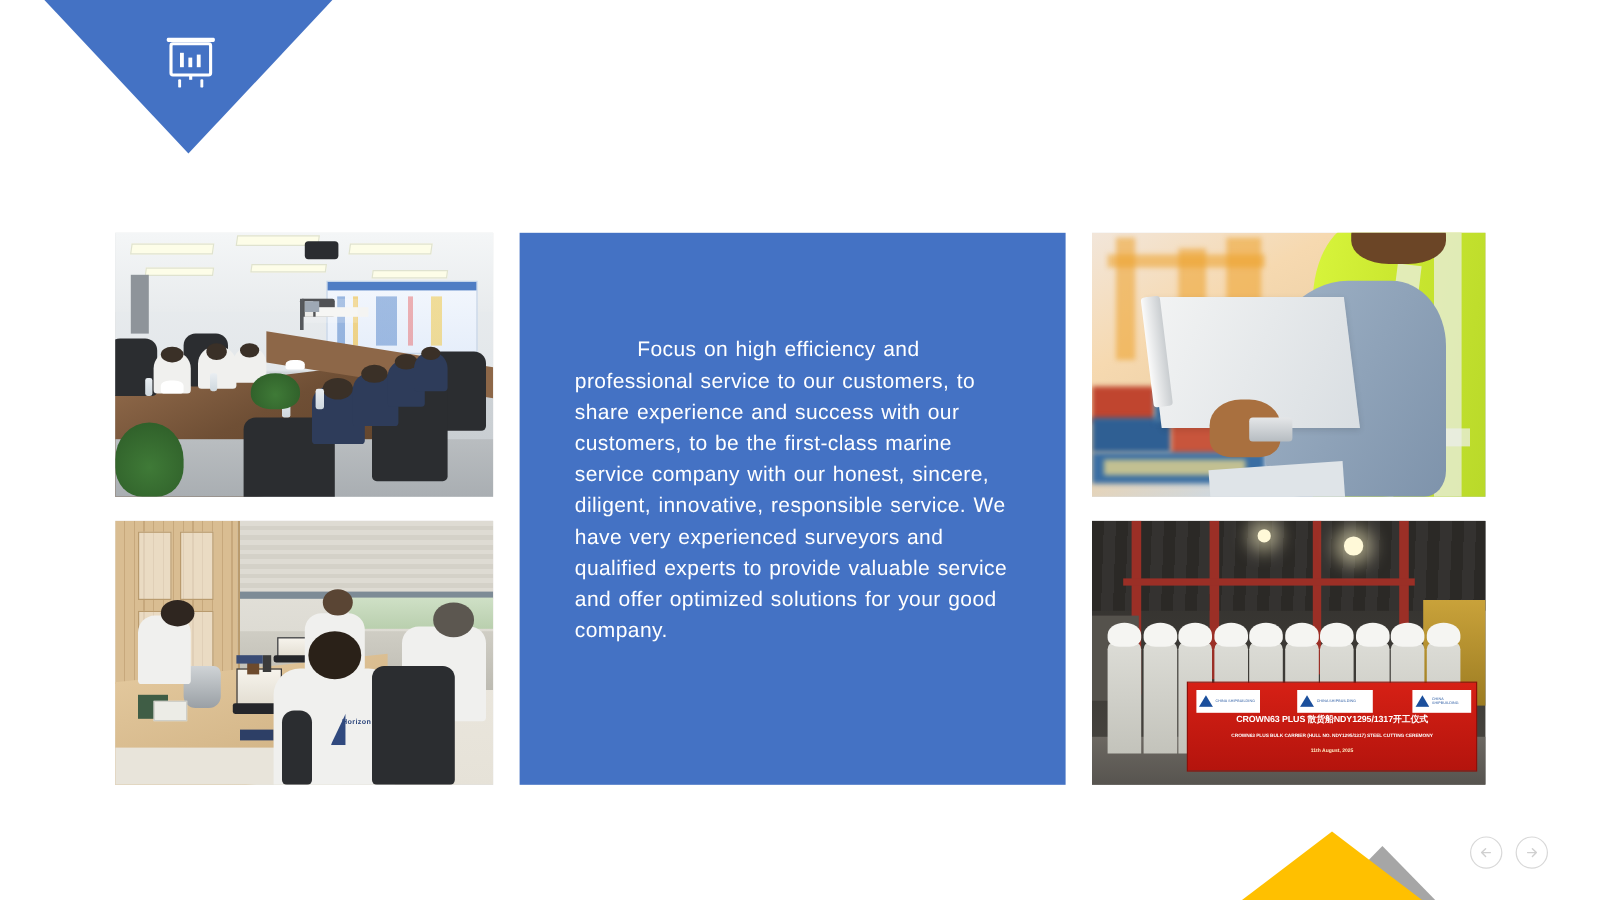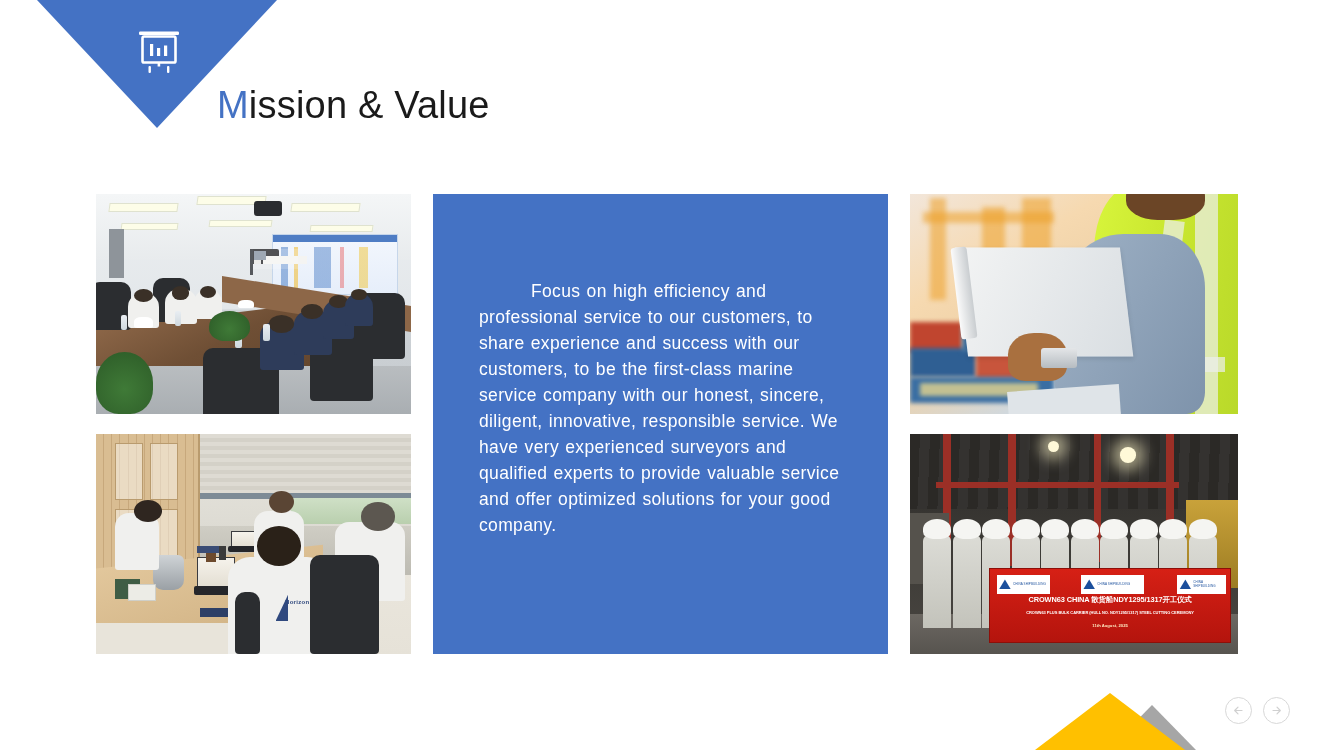--- a/index.html
+++ b/index.html
@@ -194,23 +194,20 @@
     <rect x="3" y="4.5" width="40" height="3.4" rx="1.2" fill="#ffffff"></rect>
     <rect x="6.5" y="9.5" width="33" height="26" rx="1.6" fill="none" stroke="#ffffff" stroke-width="2.6"></rect>
     <rect x="14" y="17" width="3.2" height="12" fill="#ffffff"></rect>
     <rect x="21" y="21" width="3.2" height="8" fill="#ffffff"></rect>
     <rect x="28" y="18.5" width="3.2" height="10.5" fill="#ffffff"></rect>
     <rect x="21.6" y="35.5" width="2.6" height="4" fill="#ffffff"></rect>
     <rect x="12.5" y="39" width="2.4" height="7" rx="1" fill="#ffffff"></rect>
     <rect x="31" y="39" width="2.4" height="7" rx="1" fill="#ffffff"></rect>
   </svg>
 
-  <div class="page-title">
-    <span class="accent">M</span><span>ission &amp; Value</span>
-  </div>
 
   <div class="photo" id="photo-meeting-room">
     <div class="inner">
       <div class="mr-wall"></div>
       <div class="mr-ceil"></div>
       <div class="mr-light" style="left:4%;top:4%;width:22%;height:4%;"></div>
       <div class="mr-light" style="left:32%;top:1%;width:22%;height:4%;"></div>
       <div class="mr-light" style="left:62%;top:4%;width:22%;height:4%;"></div>
       <div class="mr-light" style="left:8%;top:13%;width:18%;height:3.4%;"></div>
       <div class="mr-light" style="left:36%;top:12%;width:20%;height:3.4%;"></div>
@@ -384,21 +381,21 @@
             <span>CHINA SHIPBUILDING</span>
         </div>
         <div class="sc-logo" style="left:38%;width:26%;">
           <i></i>
             <span>CHINA SHIPBUILDING</span>
         </div>
         <div class="sc-logo" style="left:78%;width:20%;">
           <i></i>
             <span>CHINA SHIPBUILDING</span>
         </div>
-        <div class="sc-t1">CROWN63 CHINA 散货船NDY1295/1317开工仪式</div>
+        <div class="sc-t1">CROWN63 PLUS 散货船NDY1295/1317开工仪式</div>
         <div class="sc-t2">CROWN63 PLUS BULK CARRIER (HULL NO. NDY1295/1317) STEEL CUTTING CEREMONY</div>
         <div class="sc-t3">11th August, 2025</div>
       </div>
     </div>
   </div>
 
   <div class="tri-gray"></div>
   <div class="tri-yellow"></div>
 
   <div class="navbtn" id="nav-prev">

